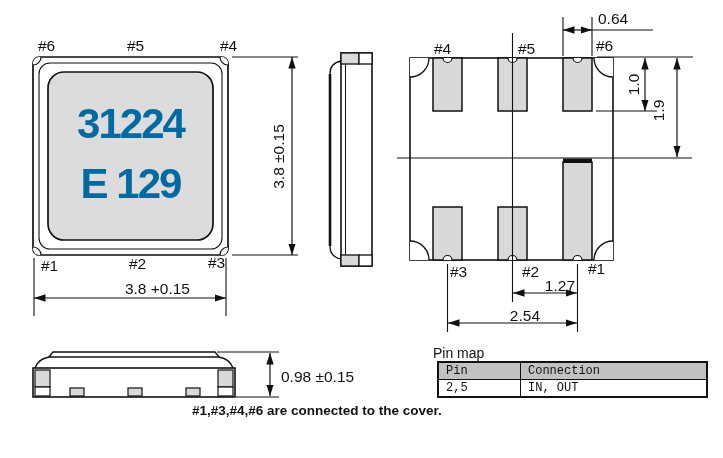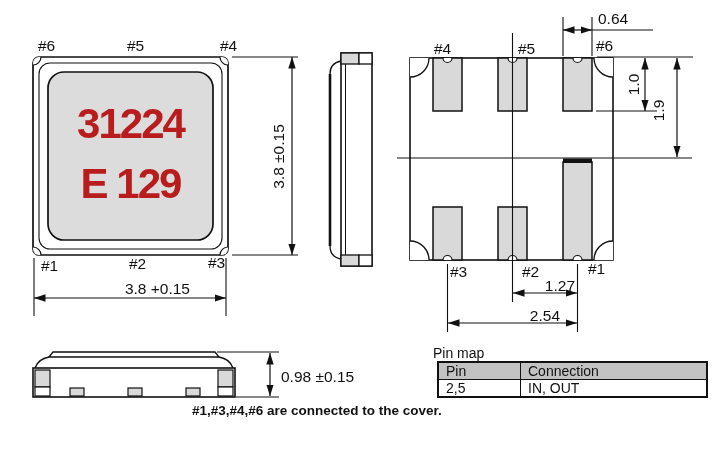--- a/index.html
+++ b/index.html
@@ -8,24 +8,24 @@
     font-family:"Liberation Sans",sans-serif;color:#111;overflow:hidden;
   }
   .lbl{position:absolute;font-size:15.5px;color:#111;white-space:nowrap;}
   .dim{position:absolute;font-size:15.5px;color:#111;white-space:nowrap;}
   .rot{transform:rotate(-90deg);transform-origin:center center;text-align:center;}
   .ctr{text-align:right;}
   #title-row{position:absolute;left:20px;top:3px;display:flex;align-items:center;gap:7px;}
   .bullet{width:11px;height:11px;border-radius:50%;background:#111;}
   #page-title{font-size:18px;color:#111;}
   .marking{position:absolute;left:48px;width:165px;text-align:center;
-    font-weight:bold;font-size:42px;letter-spacing:-2px;line-height:52px;color:#b91c1c;}
+    font-weight:bold;font-size:42px;letter-spacing:-2px;line-height:52px;color:#0369a1;}
   #pinmap-label{position:absolute;left:433px;top:345px;font-size:14px;}
   #pinmap{position:absolute;left:437px;top:361px;border-collapse:collapse;
-    border:2.5px solid #111;font-size:14px;table-layout:fixed;}
+    border:2.5px solid #111;font-size:12px;table-layout:fixed;font-family:Liberation Mono, monospace;}
   #pinmap td{border:1.5px solid #111;height:16px;padding:0 0 0 7px;vertical-align:middle;}
   #pinmap .c1{width:74px;}
   #pinmap .c2{width:178px;}
   #pinmap tr.hdr td{background:#c2c2c2;}
   #note{position:absolute;left:192px;top:403px;font-size:13.5px;font-weight:bold;}
   svg{position:absolute;left:0;top:0;}
 </style>
 </head>
 <body>
 
@@ -148,21 +148,21 @@
   <span class="lbl" style="left:434px;top:40px">#4</span>
   <span class="lbl" style="left:518px;top:40px">#5</span>
   <span class="lbl" style="left:596px;top:37px">#6</span>
   <span class="lbl" style="left:450px;top:263px">#3</span>
   <span class="lbl" style="left:522px;top:263px">#2</span>
   <span class="lbl" style="left:588px;top:260px">#1</span>
   <span class="dim" style="left:598px;top:10px">0.64</span>
   <span class="dim rot" style="left:618px;top:77px;width:30px;height:15px;line-height:15px">1.0</span>
   <span class="dim rot" style="left:643px;top:103px;width:30px;height:15px;line-height:15px">1.9</span>
   <span class="dim ctr" style="left:515px;top:277px;width:60px">1.27</span>
-  <span class="dim ctr" style="left:500px;top:307px;width:60px">2.54</span>
+  <span class="dim ctr" style="left:480px;top:307px;width:60px">2.54</span>
 
   <span class="dim" style="left:281px;top:368px">0.98 ±0.15</span>
 
   <div id="pinmap-label">Pin map</div>
   <table id="pinmap">
     <tbody>
       <tr class="hdr">
         <td class="c1">Pin</td>
         <td class="c2">Connection</td>
       </tr>

